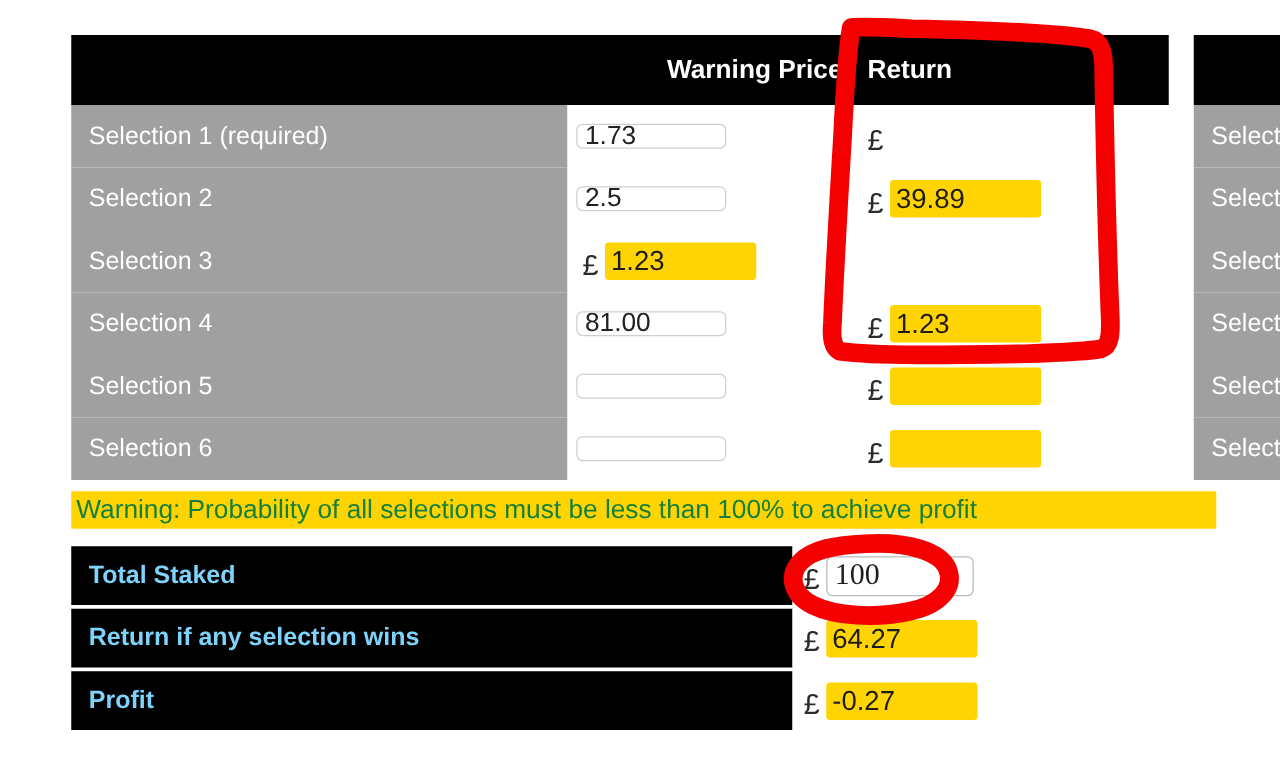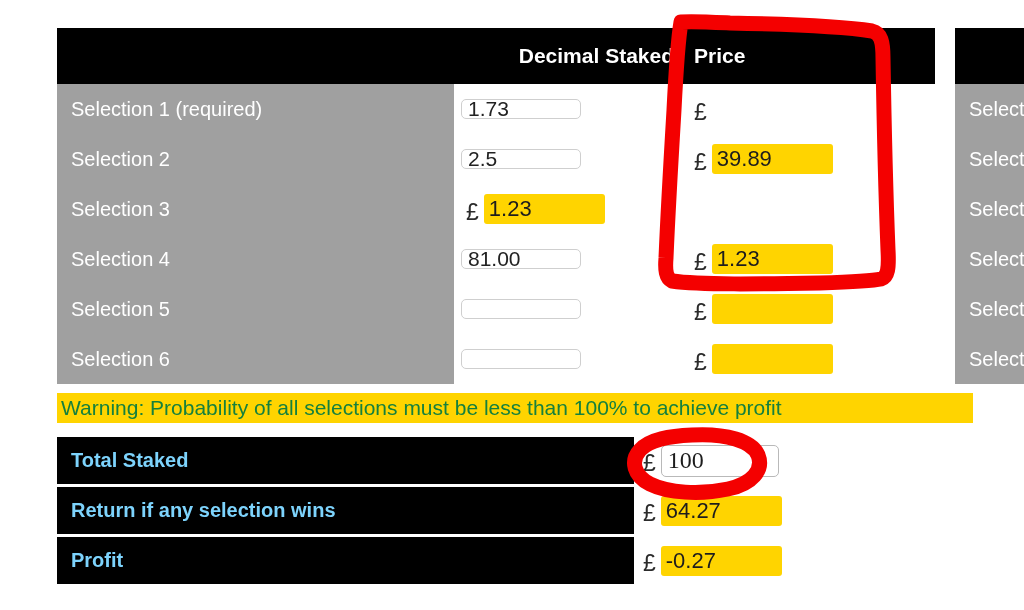--- a/index.html
+++ b/index.html
@@ -212,22 +212,22 @@
     pointer-events: none;
   }
 </style>
 </head>
 <body>
 
 <div class="sel-table">
 
   <div class="thead">
     <div class="th-name"></div>
-    <div class="th-price">Decimal Staked</div>
-    <div class="th-stake">Price</div>
+    <div class="th-price">Warning Price</div>
+    <div class="th-stake">Return</div>
   </div>
 
   <div class="tbody">
 
     <div class="srow">
       <div class="cell-name">Selection 1 (required)</div>
       <div class="cell-price">
         <input class="price-input" type="text" value="1.73" style="">
       </div>
       <div class="cell-stake">

